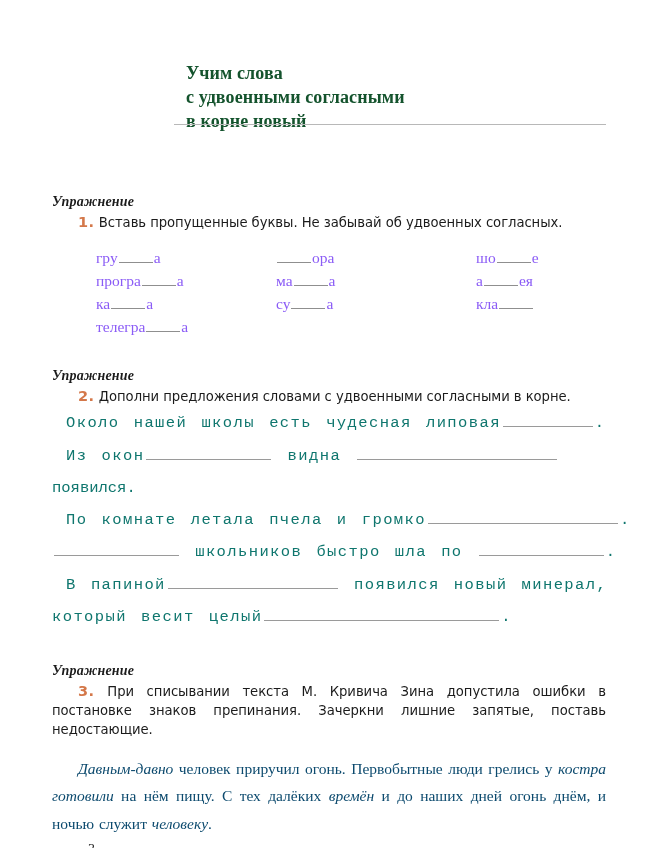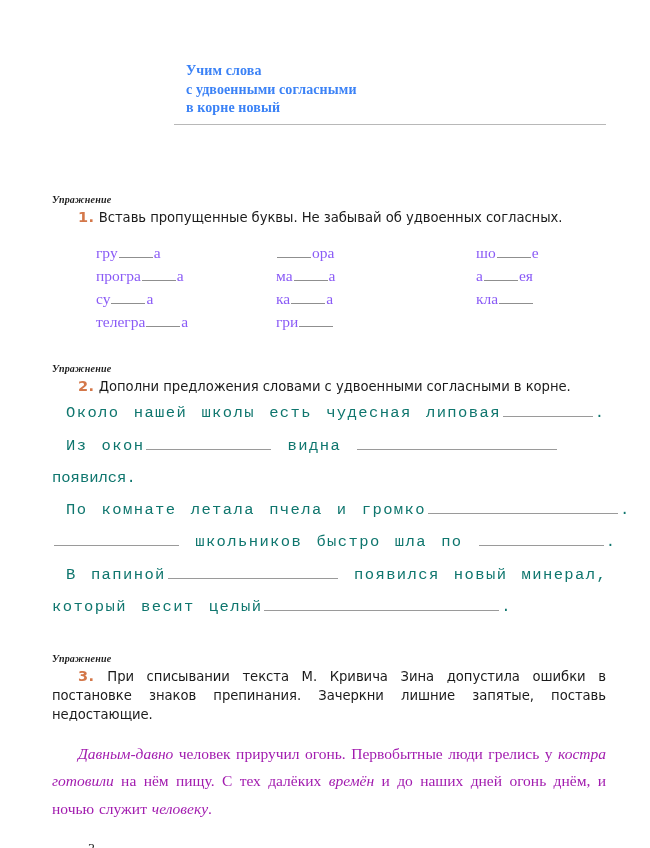--- a/index.html
+++ b/index.html
@@ -84,23 +84,23 @@
     padding-bottom: 3px;
     box-sizing: border-box;
   }
 
   .header-title {
     position: absolute;
     left: 186px;
     top: 14px;
     font-family: "Liberation Serif", "DejaVu Serif", serif;
     font-weight: bold;
-    font-size: 14px;
+    font-size: 18px;
     line-height: 1.33;
-    color: #3b82f6;
+    color: #14532d;
     letter-spacing: 0.1px;
   }
   .header-title span { display: block; }
   .header-rule {
     position: absolute;
     left: 174px;
     right: 44px;
     top: 76px;
     height: 1px;
     background: #b8b8b8;
@@ -108,21 +108,21 @@
 
   
   .content {
     padding: 0 44px 0 52px;
   }
 
   .ex-label {
     font-family: "Liberation Serif", "DejaVu Serif", serif;
     font-weight: bold;
     font-style: italic;
-    font-size: 10px;
+    font-size: 14px;
     color: #1c1c1c;
     letter-spacing: 0.2px;
     margin-bottom: 2px;
   }
 
   .ex-instr {
     font-family: "DejaVu Sans", "Liberation Sans", sans-serif;
     font-size: 13.2px;
     line-height: 1.42;
     color: #1b1b1b;
@@ -186,21 +186,21 @@
   .b-190 { width: 190px; }
   .b-200 { width: 200px; }
   .b-235 { width: 235px; }
 
   
   .ex3-text {
     margin-top: 16px;
     font-family: "Liberation Serif", "DejaVu Serif", serif;
     font-size: 15.5px;
     line-height: 1.75;
-    color: #a21caf;
+    color: #0c4a6e;
     text-align: justify;
     text-indent: 26px;
     word-spacing: 1px;
   }
   .ex3-text i { font-style: italic; }
 
   .sec { margin-top: 26px; }
   .sec-2 { margin-top: 30px; }
   .sec-3 { margin-top: 30px; }
 
@@ -241,26 +241,25 @@
 
       <div class="word-grid">
         <div class="word-cell"><span>гру</span><span class="blank-s"></span><span>а</span></div>
         <div class="word-cell"><span></span><span class="blank-s"></span><span>ора</span></div>
         <div class="word-cell"><span>шо</span><span class="blank-s"></span><span>е</span></div>
 
         <div class="word-cell"><span>програ</span><span class="blank-s"></span><span>а</span></div>
         <div class="word-cell"><span>ма</span><span class="blank-s"></span><span>а</span></div>
 
         <div class="word-cell"><span>а</span><span class="blank-s"></span><span>ея</span></div>
+        <div class="word-cell"><span>ка</span><span class="blank-s"></span><span>а</span></div>
         <div class="word-cell"><span>су</span><span class="blank-s"></span><span>а</span></div>
-        <div class="word-cell"><span>ка</span><span class="blank-s"></span><span>а</span></div>
 
         <div class="word-cell"><span>кла</span><span class="blank-s"></span><span></span></div>
         <div class="word-cell"><span>телегра</span><span class="blank-s"></span><span>а</span></div>
-        <div class="word-cell"><span>гри</span><span class="blank-s"></span><span></span></div>
       </div>
     </div>
 
     <div class="sec-2">
       <div class="ex-label">Упражнение</div>
       <p class="ex-instr">
         <span class="ex-num">2.</span>
         <span>Дополни предложения словами с удвоенными со­гласными в корне.</span>
       </p>
 

